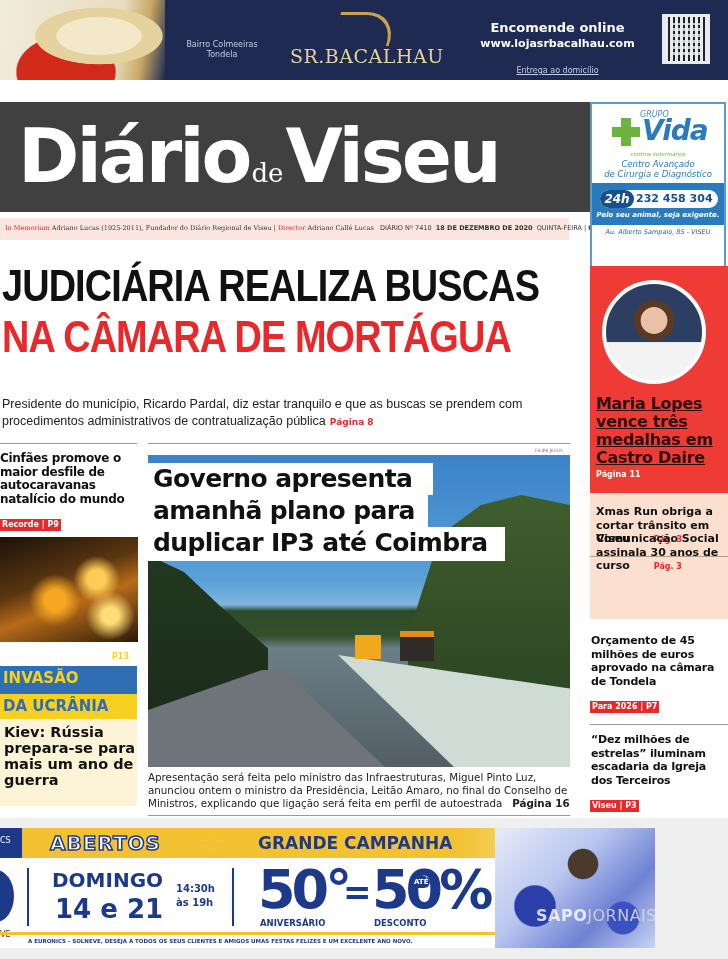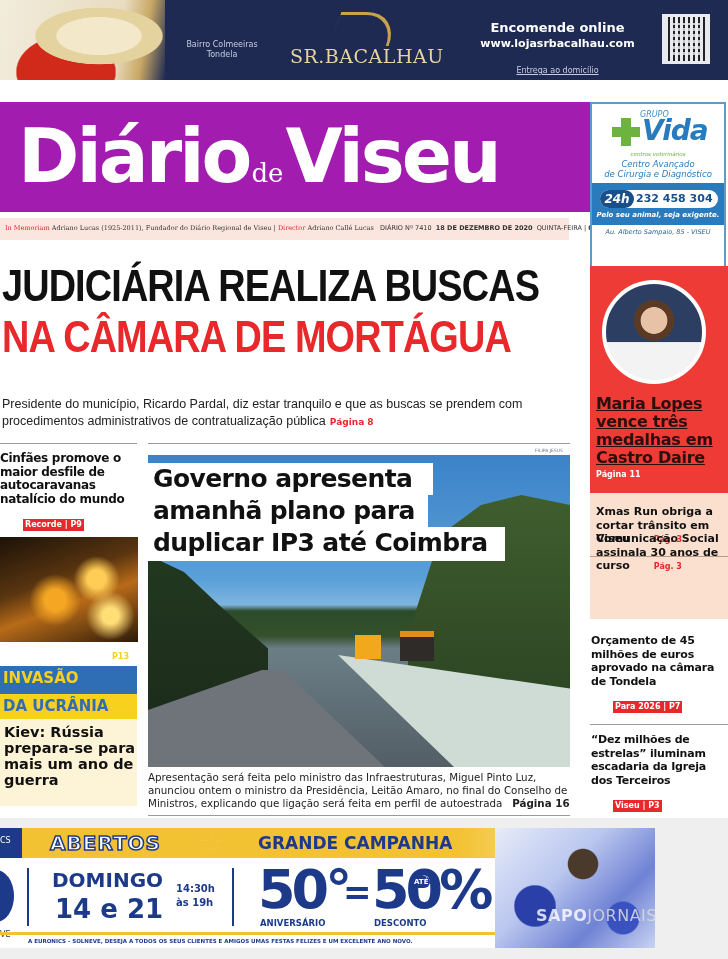--- a/index.html
+++ b/index.html
@@ -19,21 +19,21 @@
   .top-ad .brand-swoosh { left: 335px; top: 12px; width: 60px; height: 34px; border-top: 3px solid #c9a24a; border-right: 3px solid #c9a24a; border-radius: 0 40px 0 0; transform: skewX(-20deg); }
   .top-ad .order-title { left: 470px; top: 20px; width: 175px; text-align: center; color: #fff; font: bold 13px "DejaVu Sans", sans-serif; }
   .top-ad .order-url { left: 470px; top: 37px; width: 175px; text-align: center; color: #fff; font: bold 11px "DejaVu Sans", sans-serif; }
   .top-ad .order-sub { left: 470px; top: 66px; width: 175px; text-align: center; color: #c9cde0; font: 8px "DejaVu Sans", sans-serif; text-decoration: underline; }
   .top-ad .qr { left: 662px; top: 14px; width: 48px; height: 50px; background:
       repeating-linear-gradient(90deg, #fff 0 3px, #222 3px 5px),
       #fff; opacity: 0.9; border: 3px solid #fff; }
   .top-ad .qr::after { content: ""; position: absolute; inset: 6px; background: repeating-linear-gradient(0deg, rgba(255,255,255,0.8) 0 3px, transparent 3px 6px); }
 
   
-  .masthead { left: 0; top: 102px; width: 672px; height: 110px; background: #a21caf; }
+  .masthead { left: 0; top: 102px; width: 672px; height: 110px; background: #404040; }
   .masthead .logo { left: 18px; top: 14px; color: #fff; font: bold 74px "DejaVu Sans", sans-serif; letter-spacing: -3px; line-height: 80px; white-space: nowrap; }
   .masthead .logo .de { font: 26px "DejaVu Serif", serif; letter-spacing: 0; vertical-align: baseline; margin: 0 2px; }
   .infobar { left: 0; top: 218px; width: 569px; height: 22px; background: #fbe6df; font: 6.5px "DejaVu Serif", serif; color: #333; white-space: nowrap; padding: 6px 0 0 5px; }
   .infobar .red { color: #d9262a; }
   .infobar .sans { font-family: "DejaVu Sans", sans-serif; }
   .infobar b { font-family: "DejaVu Sans", sans-serif; }
 
   
   .vet-ad { left: 590px; top: 102px; width: 136px; height: 180px; border: 2px solid #5b9bc7; background: #fff; overflow: hidden; }
   .vet-ad .cross { left: 20px; top: 14px; width: 28px; height: 28px; }
@@ -53,21 +53,21 @@
   
   .headline1 { left: 2px; top: 262px; color: #111; font: bold 44px "Liberation Sans", sans-serif; letter-spacing: -1px; transform: scaleX(0.86); transform-origin: left; white-space: nowrap; line-height: 48px; }
   .headline2 { left: 2px; top: 313px; color: #e8282b; font: bold 44px "Liberation Sans", sans-serif; letter-spacing: -1px; transform: scaleX(0.86); transform-origin: left; white-space: nowrap; line-height: 48px; }
   .lead { left: 2px; top: 396px; width: 570px; color: #222; font: 12.5px "Liberation Sans", sans-serif; line-height: 17px; }
   .lead .pg { color: #e8282b; font: bold 9px "DejaVu Sans", sans-serif; margin-left: 4px; }
 
   .hr { height: 1px; background: #999; }
 
   
   .cinfaes { left: 0; top: 452px; width: 140px; color: #111; font: bold 12px "DejaVu Sans", sans-serif; line-height: 13.5px; letter-spacing: -0.3px; }
-  .tag { display: inline-block; background: #e8282b; color: #fff; font: bold 8px "DejaVu Sans", sans-serif; padding: 1px 2px; line-height: 10px; margin-left: 23px; }
+  .tag { display: inline-block; background: #e8282b; color: #fff; font: bold 8px "DejaVu Sans", sans-serif; padding: 1px 2px; line-height: 10px; }
   .cinfaes-tag { left: 0; top: 512px; }
   .cinfaes-photo { left: 0; top: 537px; width: 138px; height: 105px;
     background: radial-gradient(circle at 70% 40%, #ffcc55 0 8%, transparent 20%),
                 radial-gradient(circle at 40% 60%, #f5a623 0 10%, transparent 25%),
                 radial-gradient(circle at 80% 75%, #ffdd77 0 6%, transparent 18%),
                 linear-gradient(160deg, #1c1208 0%, #5a3510 40%, #b86b18 60%, #2b1a0a 100%); }
   .ukr-box { left: 0; top: 666px; width: 137px; height: 140px; background: #fdf3d6; }
   .ukr-blue { left: 0; top: 666px; width: 137px; height: 28px; background: #2f6db5; }
   .ukr-yellow { left: 0; top: 694px; width: 137px; height: 25px; background: #f7d11e; }
   .ukr-t1 { left: 3px; top: 669px; color: #f7d11e; font: bold 15px "DejaVu Sans", sans-serif; }

